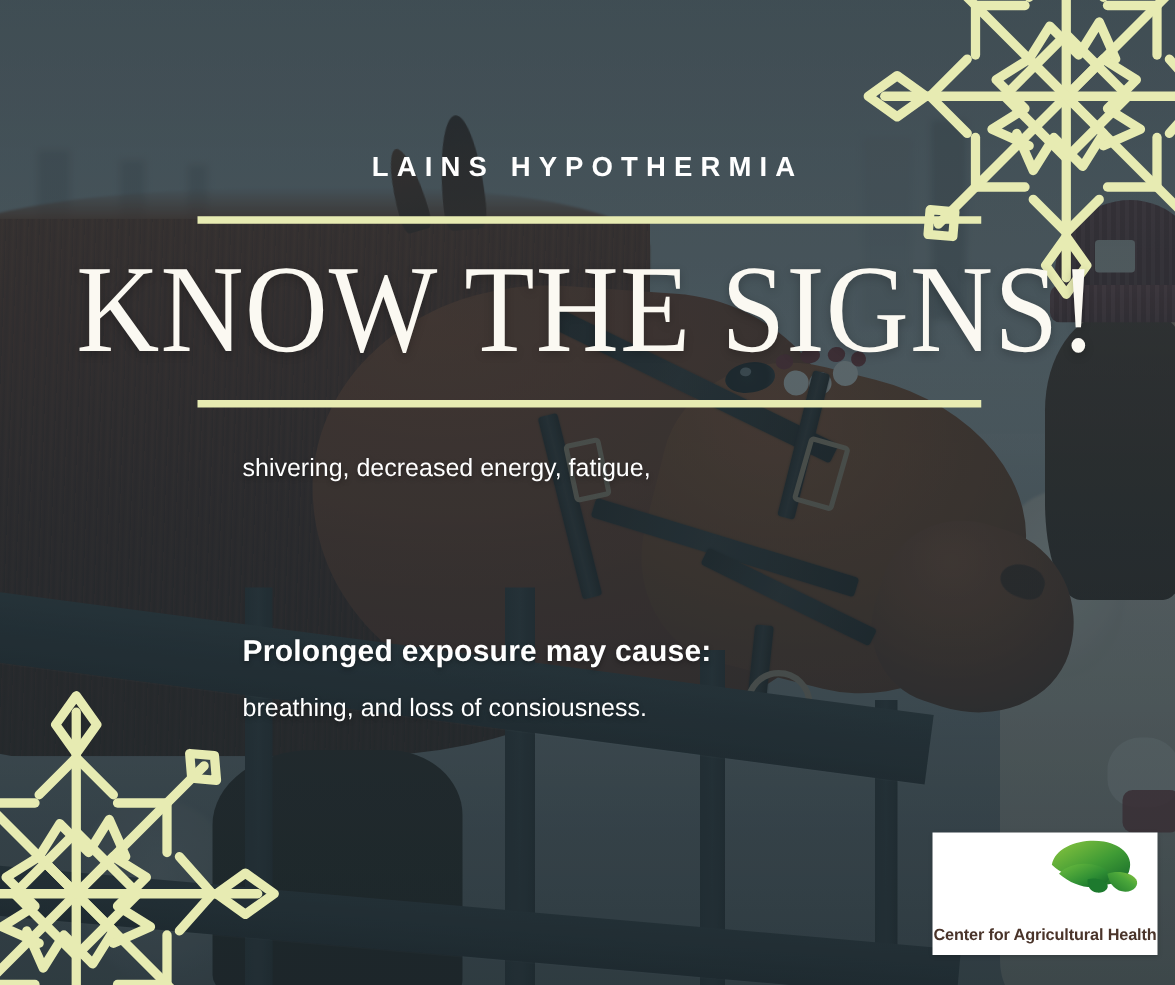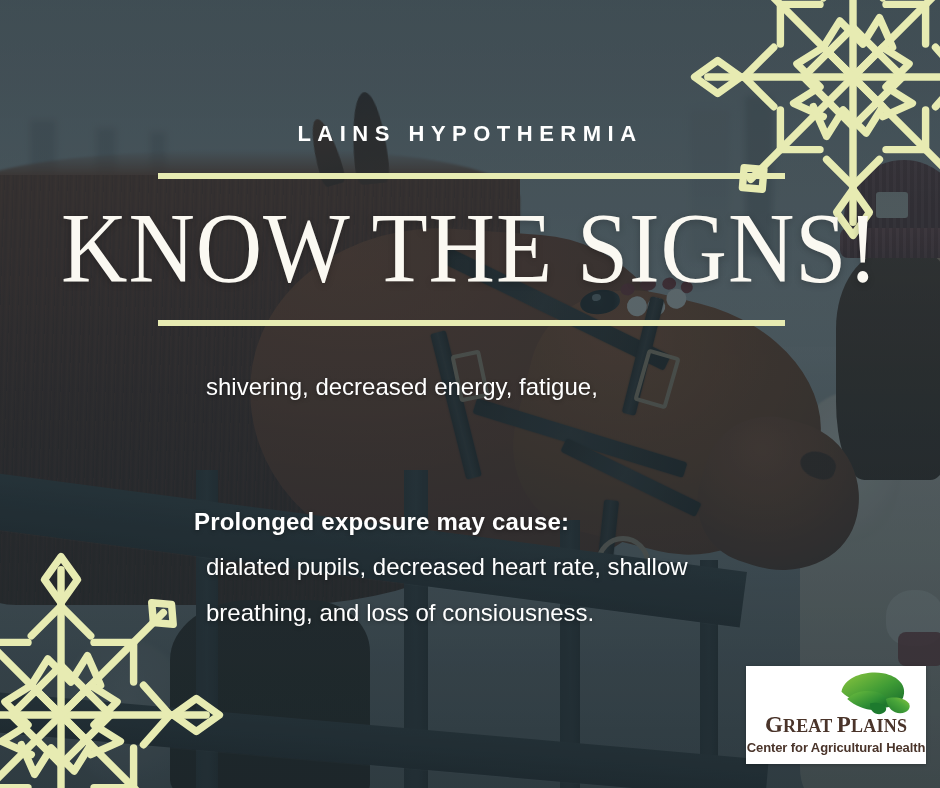--- a/index.html
+++ b/index.html
@@ -155,21 +155,21 @@
   .headline{position:absolute;left:0;right:0;top:196px;text-align:center;
     color:#fbf9f2;font-family:"Liberation Serif",serif;font-size:100px;line-height:104px;
     font-weight:400;letter-spacing:1px;transform:scaleX(.92);transform-origin:center top;
     text-shadow:0 2px 8px rgba(0,0,0,.22);}
 
   .body-block{position:absolute;left:194px;color:#ffffff;}
   .block-1{top:358px;}
   .block-2{top:508px;}
   .b-head{font-size:24px;font-weight:700;letter-spacing:.2px;margin:0 0 14px 0;
     text-shadow:0 1px 4px rgba(0,0,0,.35);}
-  .b-line{font-size:24px;font-weight:300;line-height:34px;margin:12px;
+  .b-line{font-size:20px;font-weight:300;line-height:34px;margin:0;
     text-shadow:0 1px 4px rgba(0,0,0,.35);}
 
   
   .logo-box{position:absolute;left:746px;top:666px;width:180px;height:98px;background:#ffffff;
     box-shadow:0 1px 4px rgba(0,0,0,.25);}
   .logo-mark{position:absolute;left:84px;top:4px;width:86px;height:48px;}
   .logo-word{position:absolute;left:0;right:0;top:46px;text-align:center;
     color:#4a342a;font-family:"Liberation Serif",serif;font-size:23px;font-weight:700;
     letter-spacing:.2px;line-height:26px;}
   .logo-word .sm{font-size:18px;}
@@ -362,21 +362,20 @@
     <div class="headline">KNOW THE SIGNS!</div>
 
     <div class="rule rule-bottom"></div>
 
     <div class="body-block block-1">
       <p class="b-line">shivering, decreased energy, fatigue,</p>
     </div>
 
     <div class="body-block block-2">
       <p class="b-head">Prolonged exposure may cause:</p>
-      <p class="b-line">dialated pupils, decreased heart rate, shallow</p>
       <p class="b-line">breathing, and loss of consiousness.</p>
     </div>
 
     <div class="logo-box">
       <svg class="logo-mark" viewBox="0 0 120 66">
         <defs>
           <linearGradient id="lg1" x1="0" y1="0" x2="1" y2="1">
             <stop offset="0" stop-color="#8cc63f"></stop>
               <stop offset="55%" stop-color="#3f9b35"></stop>
               <stop offset="100%" stop-color="#14682a"></stop>
@@ -390,20 +389,17 @@
             <stop offset="0" stop-color="#1f7a2d"></stop>
               <stop offset="60%" stop-color="#4aa63a"></stop>
               <stop offset="100%" stop-color="#8cc63f"></stop>
           </linearGradient>
         </defs>
         <path d="M16 30 C20 8 52 0 74 4 C96 8 108 22 102 38 C96 52 72 56 52 48 C36 42 26 40 16 30 Z" fill="url(#lg1)"></path>
         <path d="M24 40 C34 28 56 26 70 32 C82 37 84 46 74 52 C62 59 40 54 24 40 Z" fill="url(#lg2)"></path>
         <path d="M78 40 C88 36 104 38 110 46 C114 52 108 60 98 60 C88 60 80 52 78 40 Z" fill="url(#lg3)"></path>
         <path d="M56 46 C64 44 74 46 78 52 C80 57 74 62 66 61 C59 60 55 53 56 46 Z" fill="#1d7a2e"></path>
       </svg>
-      <div class="logo-word">
-        <span>G</span><span class="sm">REAT </span><span>P</span><span class="sm">LAINS</span>
-      </div>
       <div class="logo-sub">Center for Agricultural Health</div>
     </div>
 
   </div>
 </div>
 
 </body></html>

